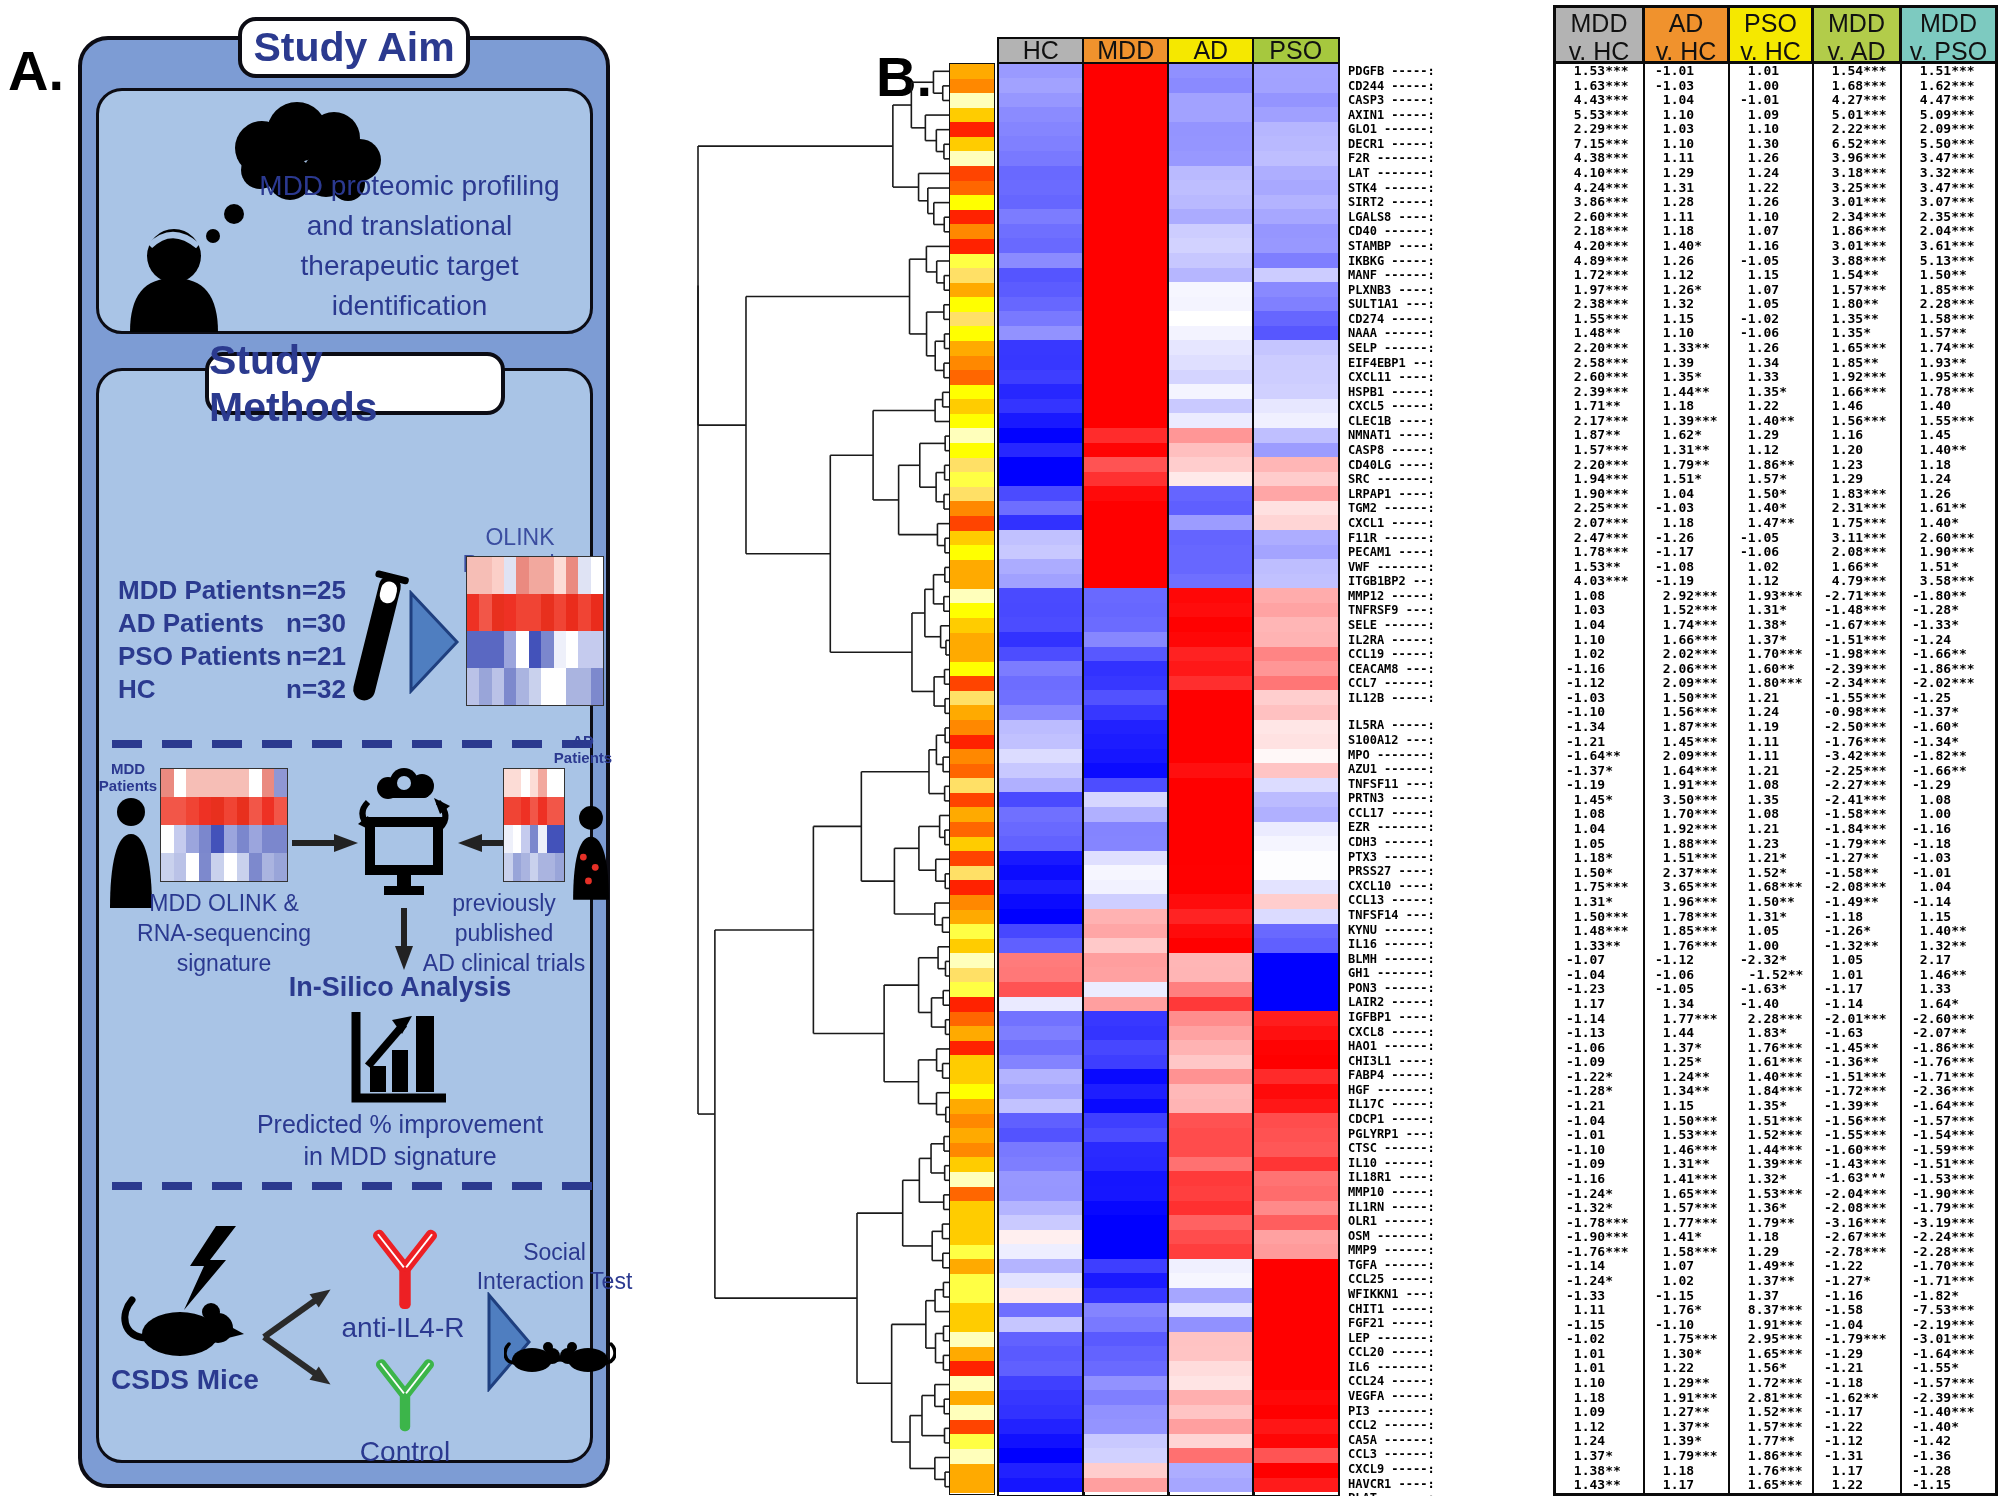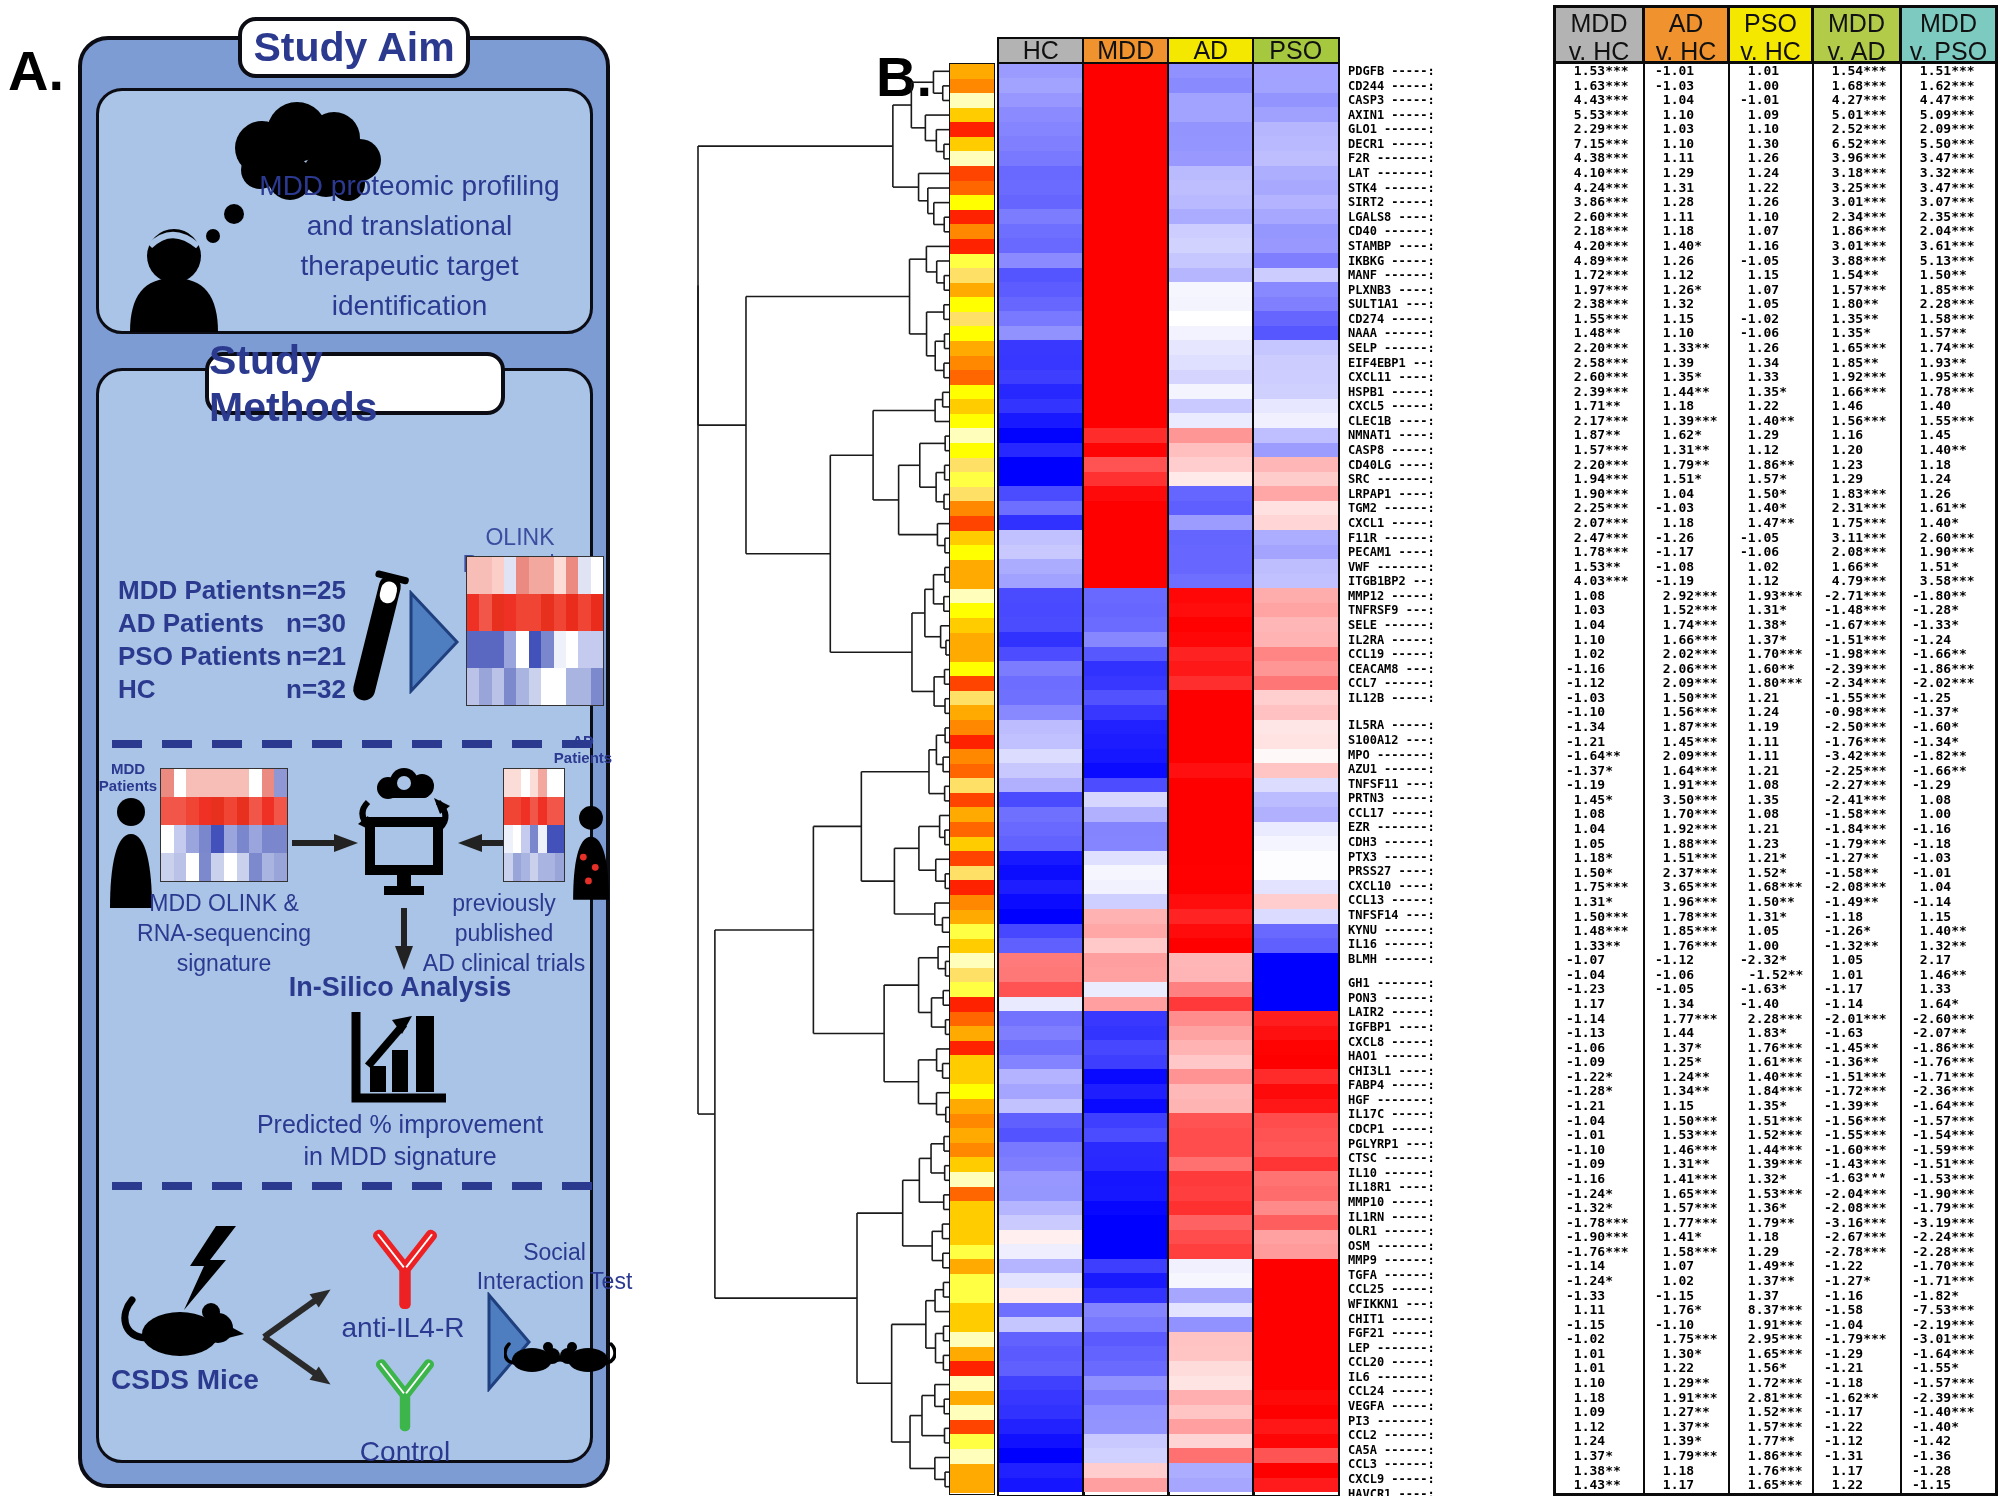--- a/index.html
+++ b/index.html
@@ -1289,21 +1289,21 @@
     <div style="height: 14.5918px; line-height: 14.5918px;">EZR -------:</div>
     <div style="height: 14.5918px; line-height: 14.5918px;">CDH3 ------:</div>
     <div style="height: 14.5918px; line-height: 14.5918px;">PTX3 ------:</div>
     <div style="height: 14.5918px; line-height: 14.5918px;">PRSS27 ----:</div>
     <div style="height: 14.5918px; line-height: 14.5918px;">CXCL10 ----:</div>
     <div style="height: 14.5918px; line-height: 14.5918px;">CCL13 -----:</div>
     <div style="height: 14.5918px; line-height: 14.5918px;">TNFSF14 ---:</div>
     <div style="height: 14.5918px; line-height: 14.5918px;">KYNU ------:</div>
     <div style="height: 14.5918px; line-height: 14.5918px;">IL16 ------:</div>
     <div style="height: 14.5918px; line-height: 14.5918px;">BLMH ------:</div>
-    <div style="height: 14.5918px; line-height: 14.5918px; margin-top: 10px;">GH1 -------:</div>
+    <div style="height: 14.5918px; line-height: 14.5918px;">GH1 -------:</div>
     <div style="height: 14.5918px; line-height: 14.5918px;">PON3 ------:</div>
     <div style="height: 14.5918px; line-height: 14.5918px;">LAIR2 -----:</div>
     <div style="height: 14.5918px; line-height: 14.5918px;">IGFBP1 ----:</div>
     <div style="height: 14.5918px; line-height: 14.5918px;">CXCL8 -----:</div>
     <div style="height: 14.5918px; line-height: 14.5918px;">HAO1 ------:</div>
     <div style="height: 14.5918px; line-height: 14.5918px;">CHI3L1 ----:</div>
     <div style="height: 14.5918px; line-height: 14.5918px;">FABP4 -----:</div>
     <div style="height: 14.5918px; line-height: 14.5918px;">HGF -------:</div>
     <div style="height: 14.5918px; line-height: 14.5918px;">IL17C -----:</div>
     <div style="height: 14.5918px; line-height: 14.5918px;">CDCP1 -----:</div>
@@ -1656,21 +1656,21 @@
       <div style="height: 14.5918px; line-height: 14.5918px;"> 1.77**</div>
       <div style="height: 14.5918px; line-height: 14.5918px;"> 1.86***</div>
       <div style="height: 14.5918px; line-height: 14.5918px;"> 1.76***</div>
       <div style="height: 14.5918px; line-height: 14.5918px;"> 1.65***</div>
     </div>
     <div class="stat-col divided" style="left: 258px; width: 88px;">
       <div style="height: 14.5918px; line-height: 14.5918px;"> 1.54***</div>
       <div style="height: 14.5918px; line-height: 14.5918px;"> 1.68***</div>
       <div style="height: 14.5918px; line-height: 14.5918px;"> 4.27***</div>
       <div style="height: 14.5918px; line-height: 14.5918px;"> 5.01***</div>
-      <div style="height: 14.5918px; line-height: 14.5918px;"> 2.52***</div>
+      <div style="height: 14.5918px; line-height: 14.5918px;"> 2.22***</div>
       <div style="height: 14.5918px; line-height: 14.5918px;"> 6.52***</div>
       <div style="height: 14.5918px; line-height: 14.5918px;"> 3.96***</div>
       <div style="height: 14.5918px; line-height: 14.5918px;"> 3.18***</div>
       <div style="height: 14.5918px; line-height: 14.5918px;"> 3.25***</div>
       <div style="height: 14.5918px; line-height: 14.5918px;"> 3.01***</div>
       <div style="height: 14.5918px; line-height: 14.5918px;"> 2.34***</div>
       <div style="height: 14.5918px; line-height: 14.5918px;"> 1.86***</div>
       <div style="height: 14.5918px; line-height: 14.5918px;"> 3.01***</div>
       <div style="height: 14.5918px; line-height: 14.5918px;"> 3.88***</div>
       <div style="height: 14.5918px; line-height: 14.5918px;"> 1.54**</div>

